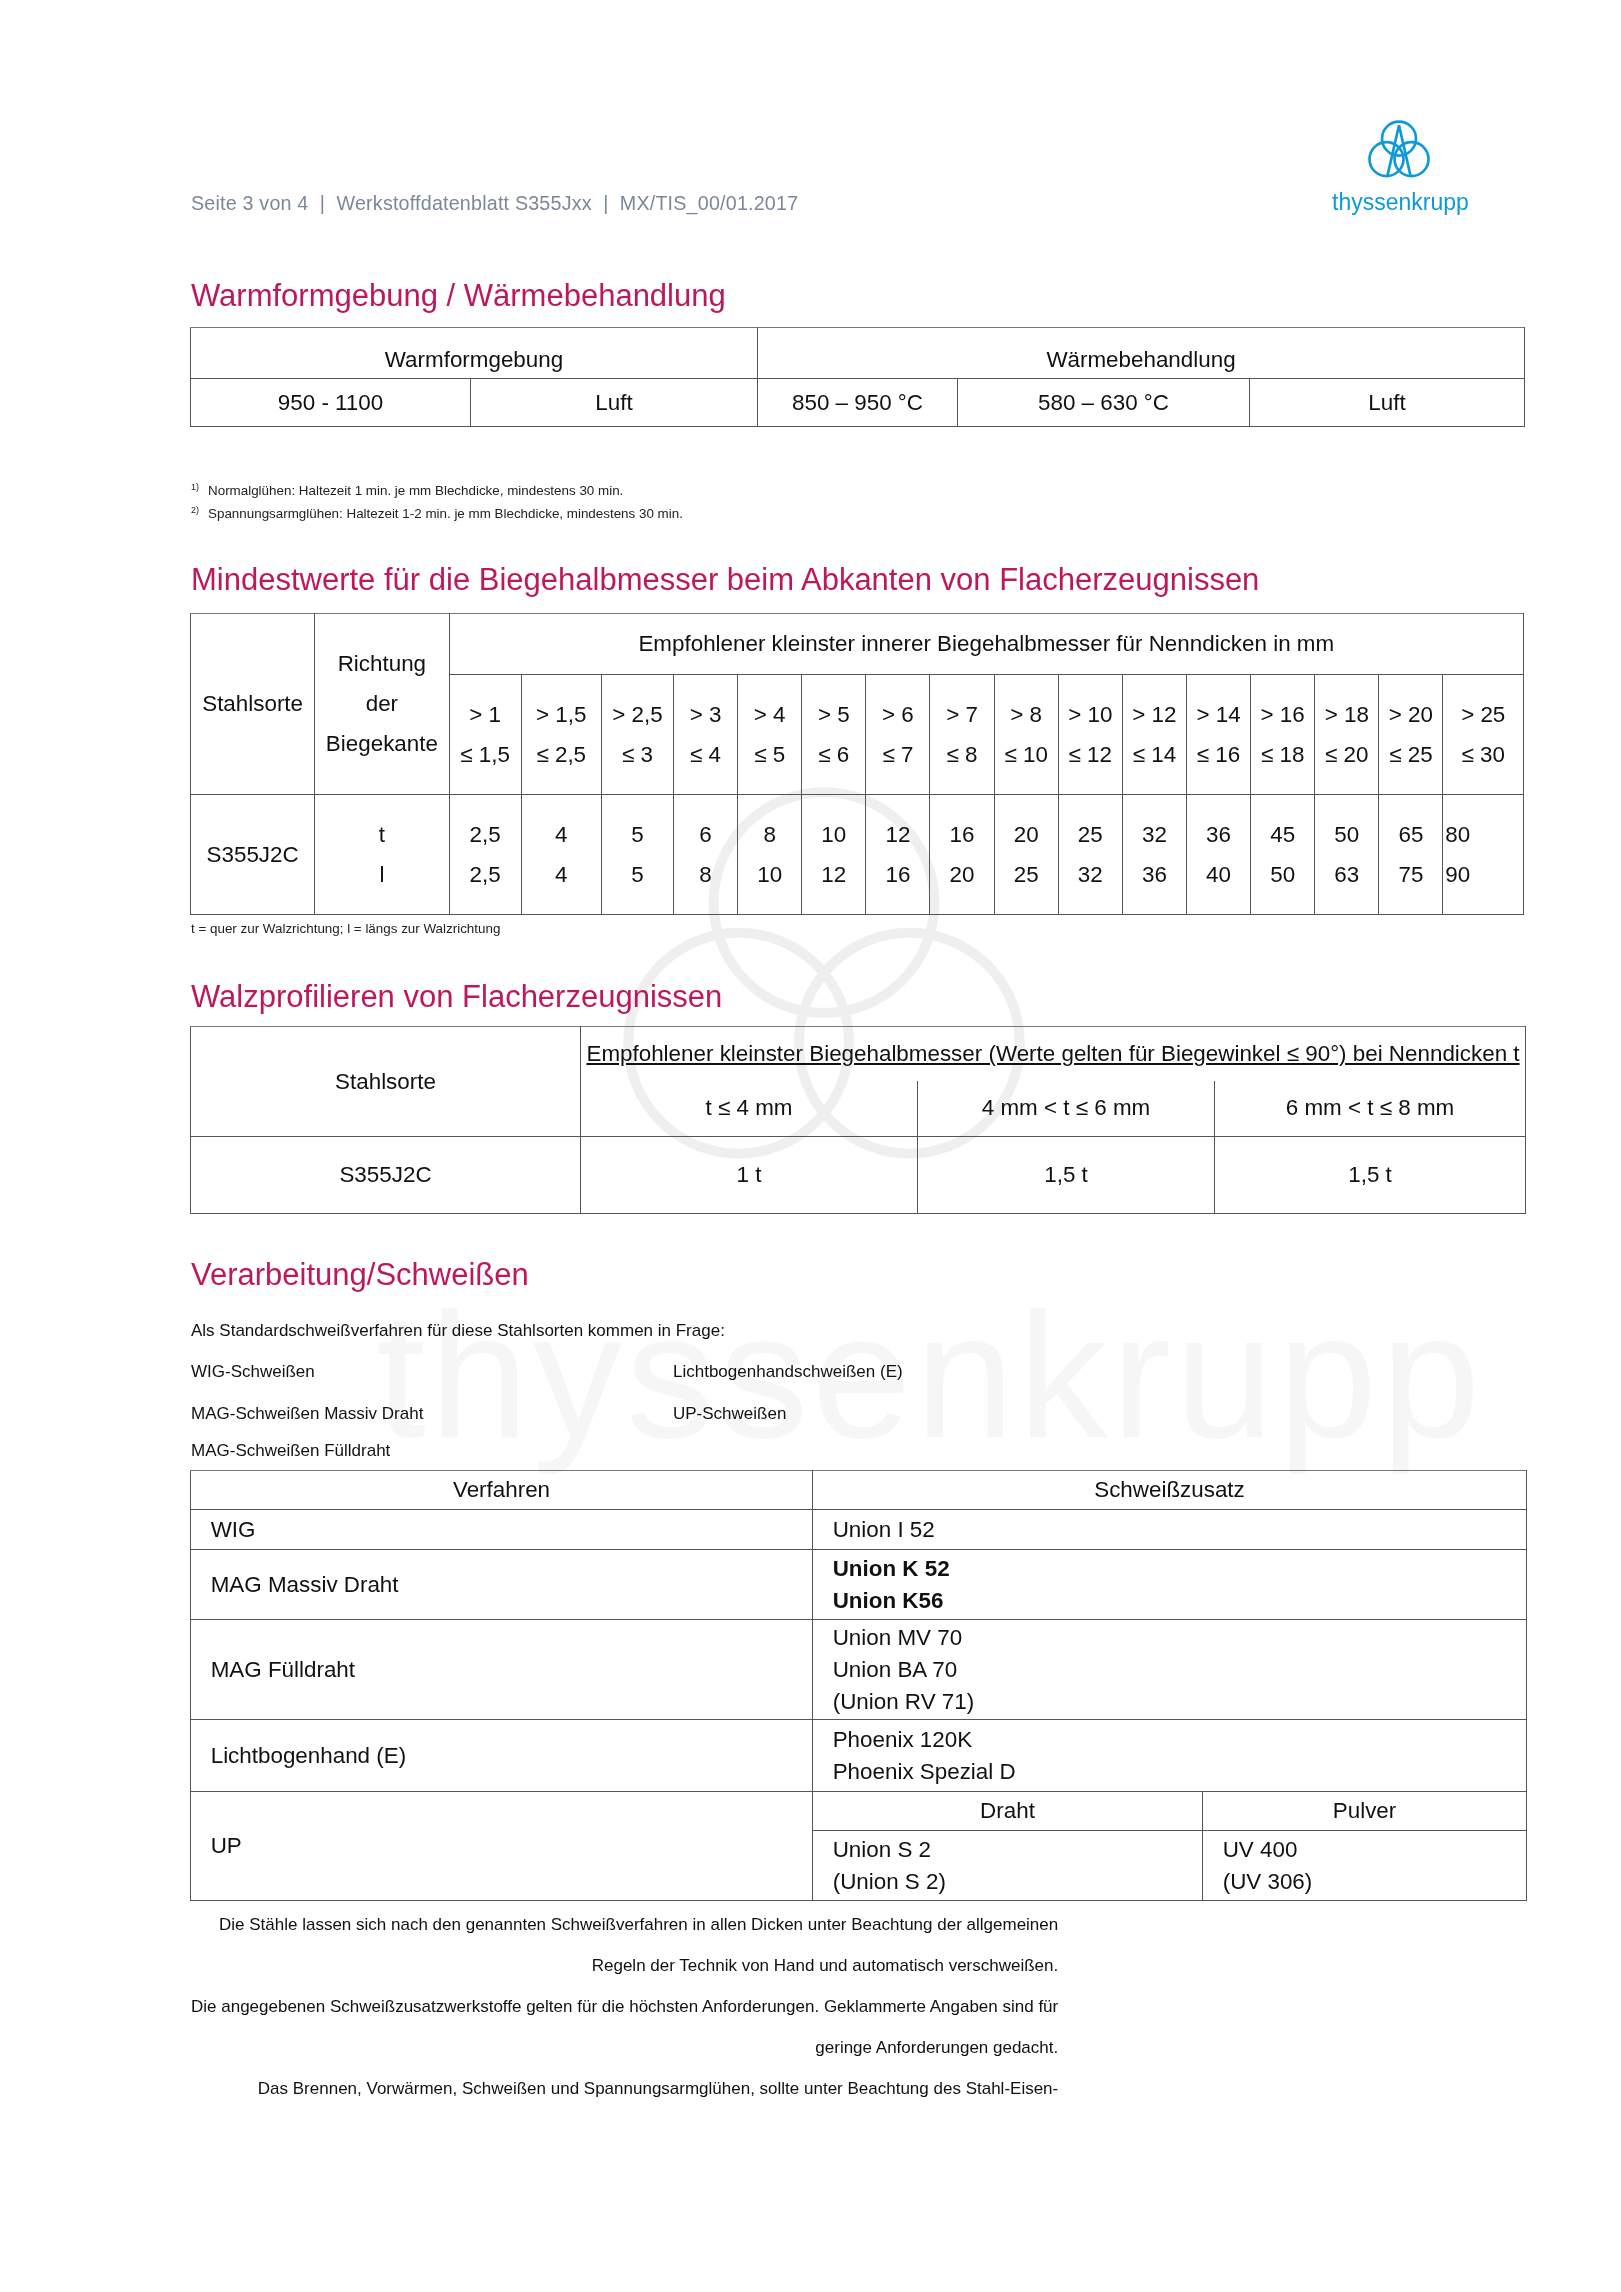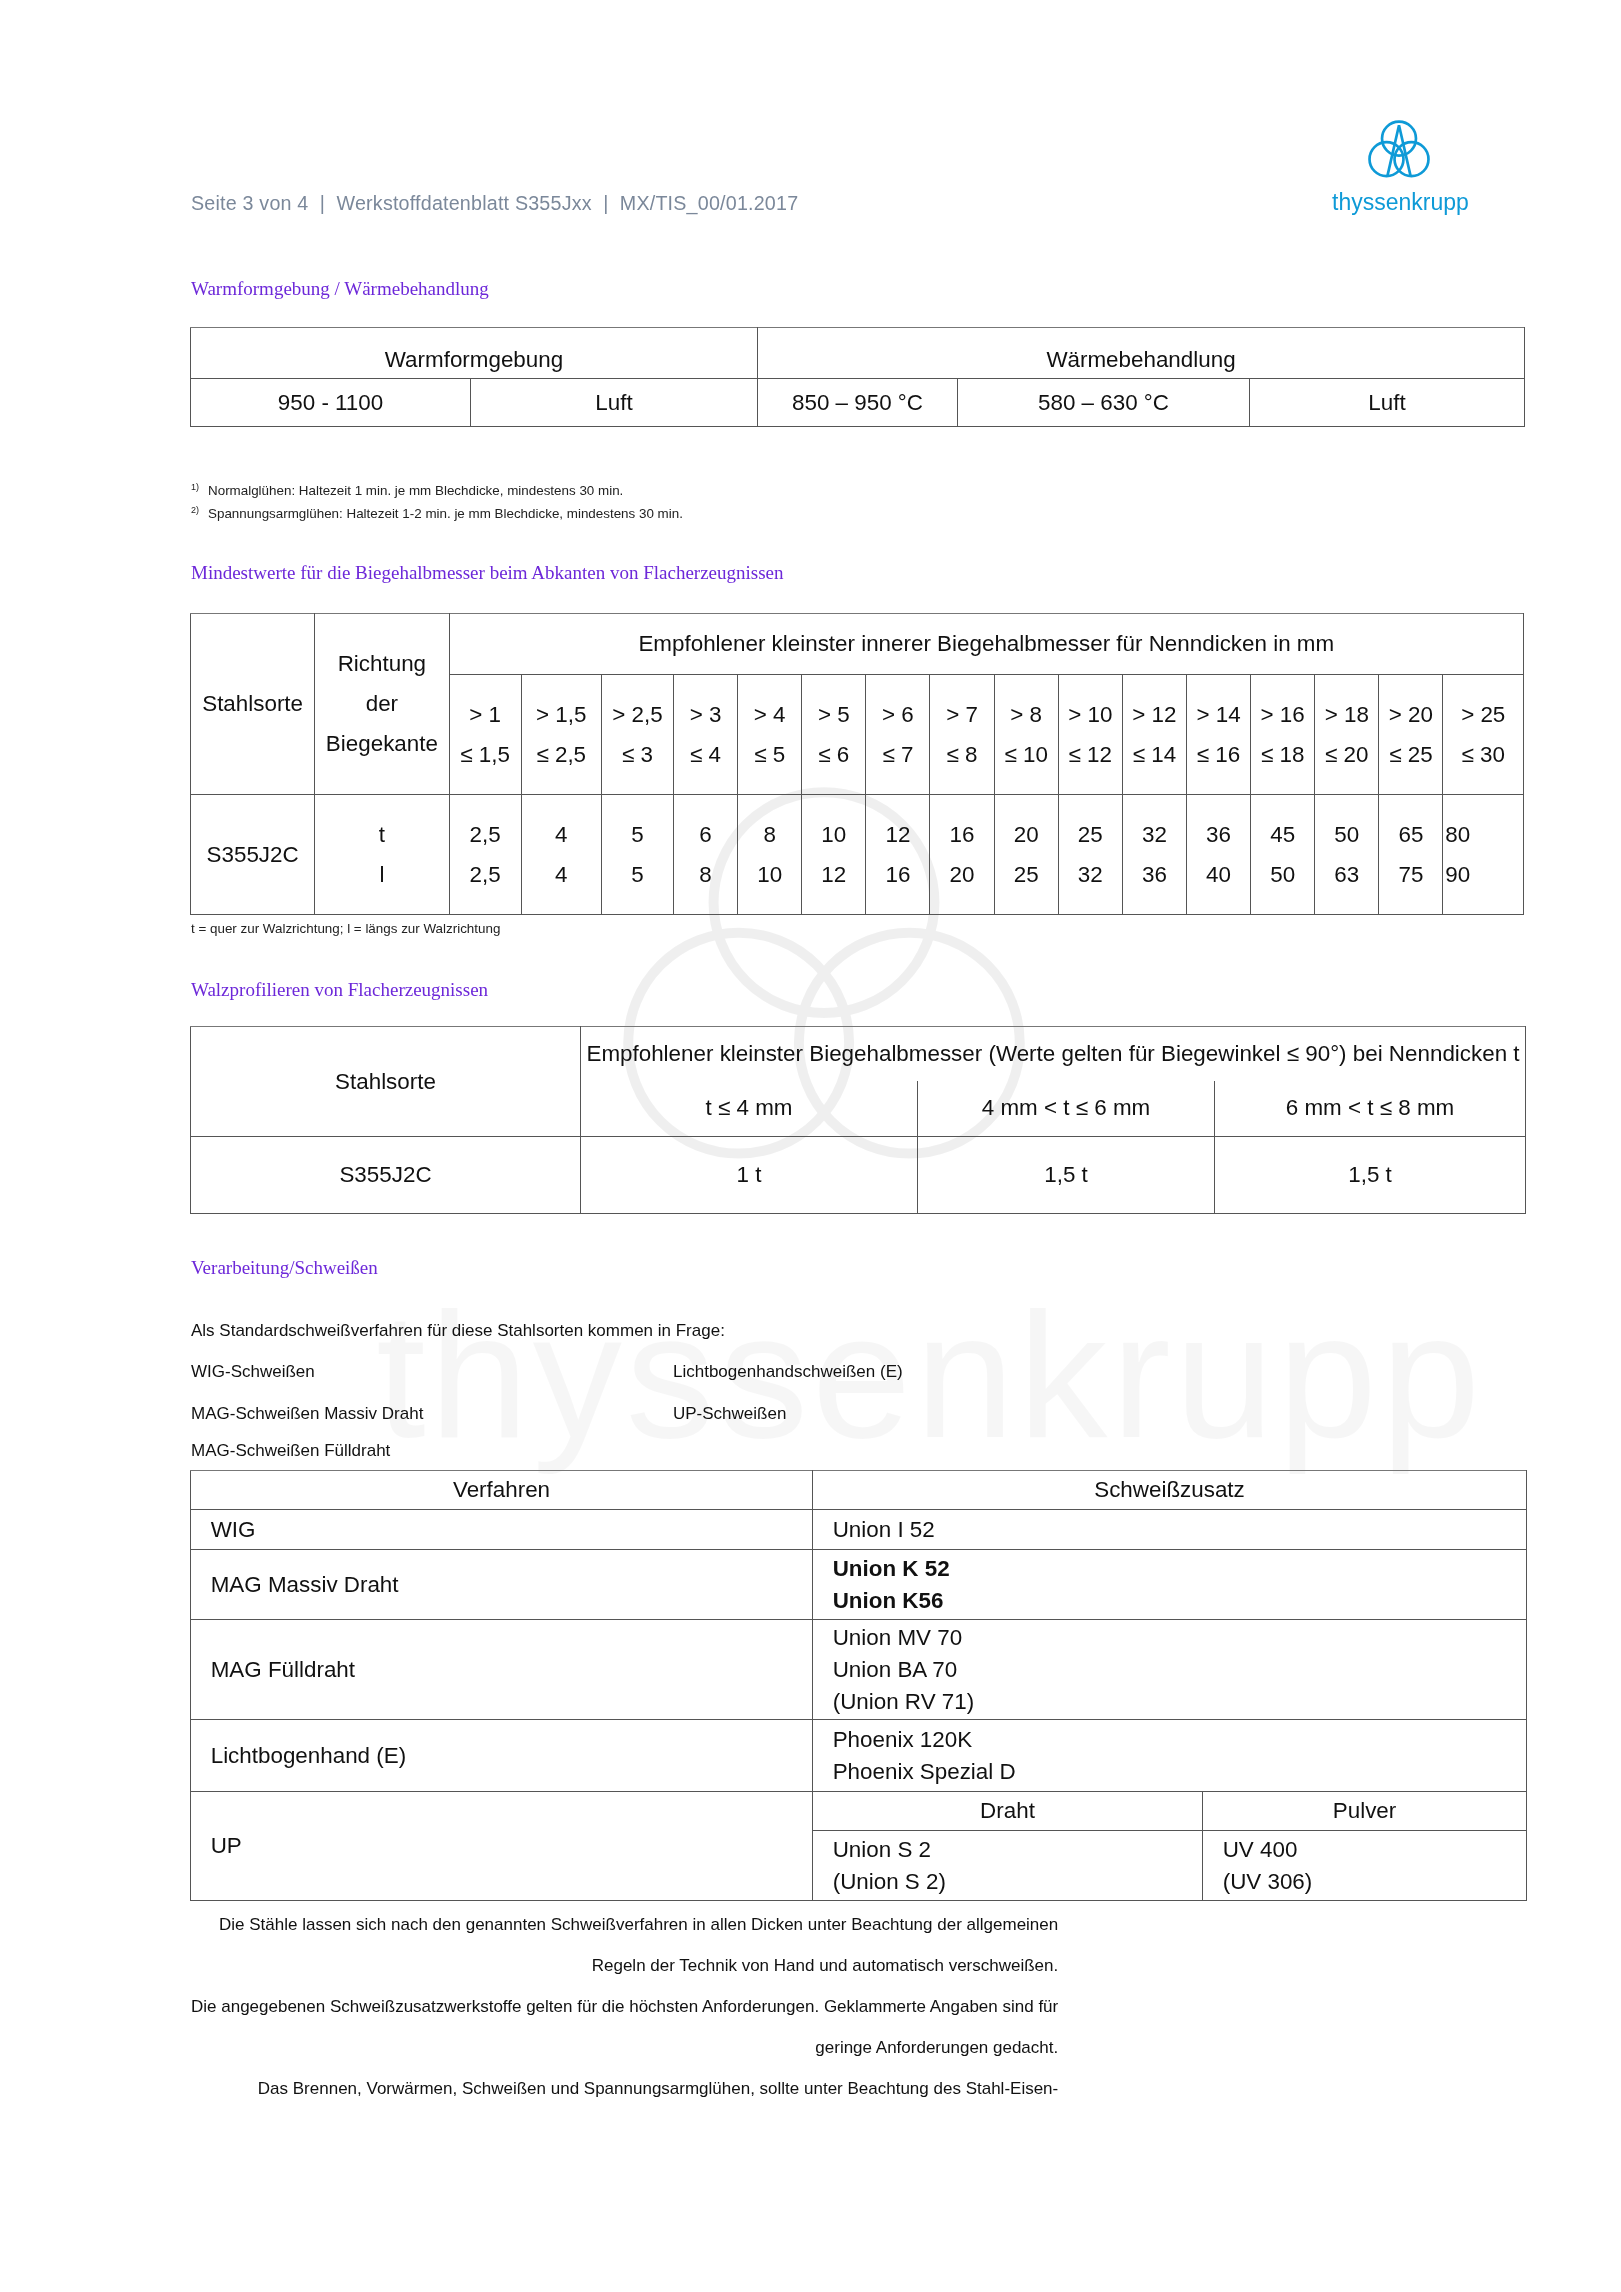--- a/index.html
+++ b/index.html
@@ -2,21 +2,21 @@
 <html style="font-size:14.3px"><head>
 <meta charset="utf-8">
 <style>
   html, body { margin:0; padding:0; background:#ffffff; }
   body { width:1621px; height:2293px; position:relative; overflow:hidden;
          font-family:"Liberation Sans", "DejaVu Sans", sans-serif; color:#111; }
   .abs { position:absolute; }
   .header-text { left:191px; top:192px; font-size:19.7px; color:#7b889a; letter-spacing:0.2px; white-space:pre; }
   .logo { left:1332px; top:116px; width:134px; height:107px; }
   .logo-text { position:absolute; left:0; top:73px; width:134px; text-align:center; font-size:23px; color:#0e9ad7; }
-  .h2 { font-size:19px; color:#6d28d9; white-space:nowrap;font-family:Liberation Serif, serif; }
+  .h2 { font-size:31px; color:#be185d; white-space:nowrap; }
   table { border-collapse:collapse; position:absolute; table-layout:fixed; }
   td, th { border:0.9px solid #555; font-weight:normal; text-align:center; font-size:22.4px; padding:0; color:#111; }
   .thick-top { border-top:1.8px solid #777; }
   .thick-bottom { border-bottom:1.8px solid #555; }
   .fn { font-size:13.4px; color:#222; white-space:nowrap; }
   .fn sup { font-size:9px; margin-right:9px; }
   .para { font-size:17px; line-height:41px; white-space:nowrap; color:#111;text-align:right; }
   .left { text-align:left; padding-left:19.7px; }
   .nob-t { border-top:none !important; }
   .nob-b { border-bottom:none !important; }
@@ -262,21 +262,21 @@
 <table style="left:190px;top:1026px;width:1334px;">
   <colgroup>
     <col style="width:390px">
       <col style="width:337px">
       <col style="width:297px">
       <col style="width:311px">
   </colgroup>
   <tbody>
       <tr style="height:54px;">
     <td rowspan="2" class="thick-top thick-bottom">Stahlsorte</td>
-    <td colspan="3" class="thick-top nob-b" style="white-space:nowrap;">Empfohlener kleinster Biegehalbmesser (Werte gelten für Biegewinkel ≤ 90°) bei Nenndicken t</td>
+    <td colspan="3" class="thick-top nob-b" style="white-space:nowrap;text-decoration:underline;">Empfohlener kleinster Biegehalbmesser (Werte gelten für Biegewinkel ≤ 90°) bei Nenndicken t</td>
   </tr>
   <tr style="height:56px;">
     <td class="nob-t thick-bottom">t ≤ 4 mm</td>
     <td class="nob-t thick-bottom">4 mm &lt; t ≤ 6 mm</td>
     <td class="nob-t thick-bottom">6 mm &lt; t ≤ 8 mm</td>
   </tr>
   <tr style="height:77px;">
     <td class="thick-bottom">S355J2C</td>
     <td class="thick-bottom">1 t</td>
     <td class="thick-bottom">1,5 t</td>

